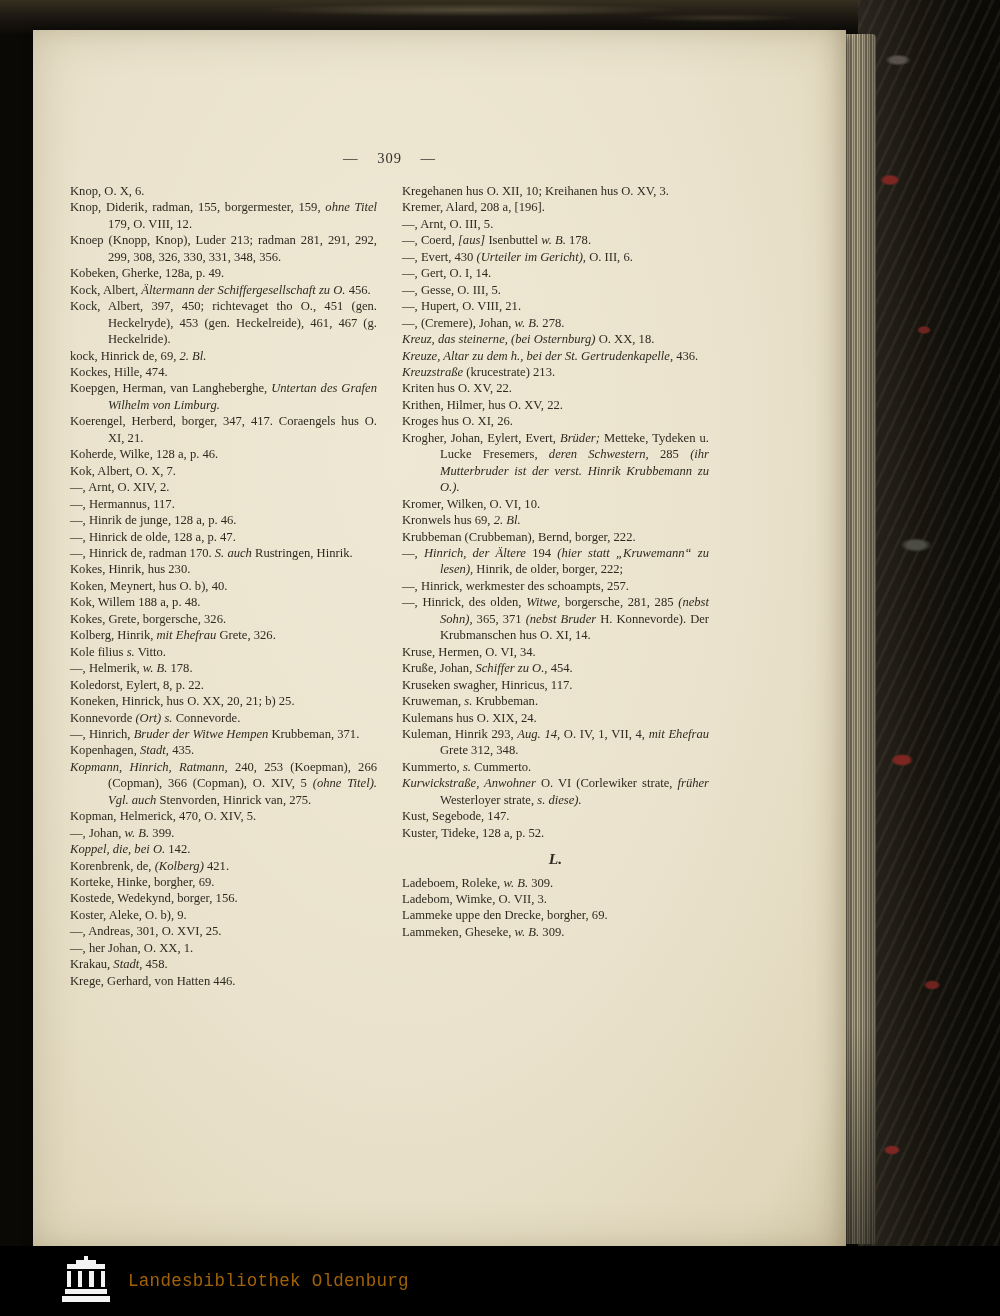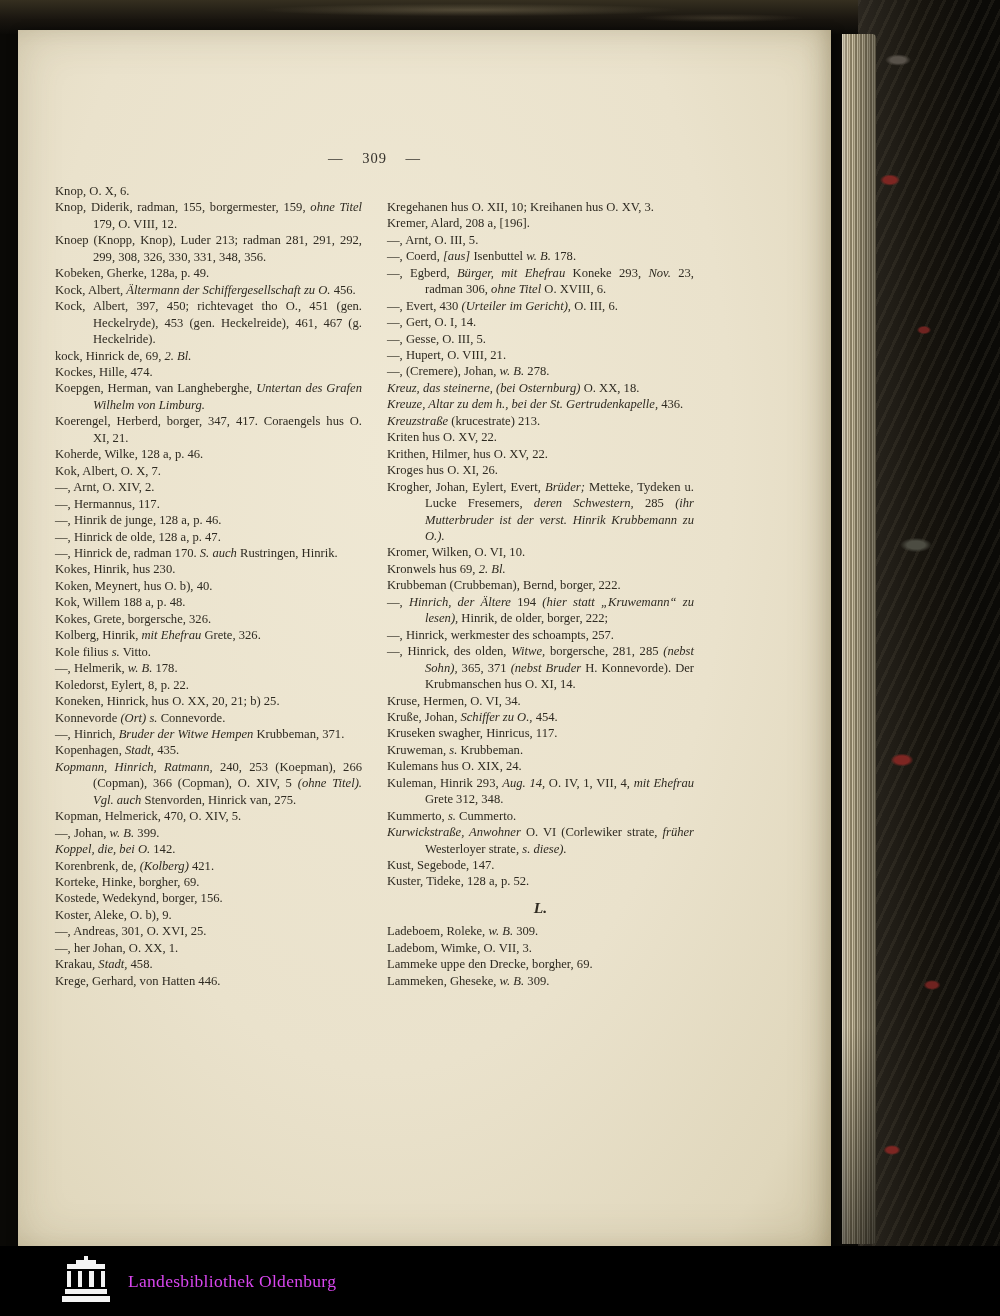--- a/index.html
+++ b/index.html
@@ -40,41 +40,41 @@
     position:absolute; left:842px; top:34px; width:34px; height:1210px; z-index:2;
     background:
       linear-gradient(180deg, rgba(0,0,0,0) 0 82%, rgba(0,0,0,.45) 100%),
       linear-gradient(90deg, rgba(255,255,255,.28), rgba(0,0,0,0) 25%, rgba(0,0,0,.38) 92%),
       repeating-linear-gradient(90deg, #d3c9ad 0 1px, #9a8f72 1px 2.5px, #c2b89b 2.5px 3.5px, #877d62 3.5px 5px);
     border-radius:0 4px 4px 0;
   }
 
   
   .page {
-    position:absolute; left:18px; top:30px; width:813px; height:1218px; z-index:3;
+    position:absolute; left:33px; top:30px; width:813px; height:1218px; z-index:3;
     background: radial-gradient(ellipse at 45% 35%, #efe8d4 0%, #eae2cc 55%, #e0d7bc 88%, #d2c8a9 100%);
     box-shadow:
       inset 0 0 46px rgba(95,78,40,.20),
       inset -14px 0 24px -12px rgba(95,78,40,.35),
       3px 4px 10px rgba(0,0,0,.65);
   }
 
   .content { position:absolute; left:0; top:0; width:100%; height:100%; padding:120px 0 0 37px; }
 
   .page-number {
     width:639px;
     text-align:center;
     font-size:14.5px;
     letter-spacing:1px;
     word-spacing:14px;
     color:#33302a;
     margin-bottom:16px;
   }
 
-  .columns { display:flex; gap:25px; width:639px;align-items:flex-end; }
+  .columns { display:flex; gap:25px; width:639px; }
   .col {
     width:311px;
     font-size:12.6px;
     line-height:16.45px;
     color:#2e2a21;
     text-align:justify;
   }
   .entry { padding-left:38px; text-indent:-38px; }
   .it { font-style:italic;margin-top:28px; }
 
@@ -87,25 +87,25 @@
   }
 
   
   .footer {
     position:absolute; left:0; top:1246px; width:1000px; height:70px; z-index:5;
     background:#000000;
     display:flex; align-items:center;
   }
   .logo { margin-left:58px; width:56px; height:50px; display:block; }
   .footer-label {
-    color:#d946ef;
+    color:#a16207;
     font-size:17.5px;
     margin-left:14px;
     letter-spacing:.3px;
-    font-family:Liberation Serif, serif;
+    font-family:Liberation Mono, monospace;
     text-align:center;
   }
 </style>
 </head>
 <body>
 
 <div class="cover-top"></div>
 <div class="cover-right"></div>
 <div class="page-edges"></div>
 
@@ -155,21 +155,20 @@
           <div class="entry"><span>—, her Johan, O. XX, 1.</span></div>
           <div class="entry"><span>Krakau, </span><span class="it">Stadt,</span><span> 458.</span></div>
           <div class="entry"><span>Krege, Gerhard, von Hatten 446.</span></div>
         </div>
       <div class="col">
         <div id="col-right-a">
             <div class="entry"><span>Kregehanen hus O. XII, 10; Kreihanen hus O. XV, 3.</span></div>
             <div class="entry"><span>Kremer, Alard, 208 a, [196].</span></div>
             <div class="entry"><span>—, Arnt, O. III, 5.</span></div>
             <div class="entry"><span>—, Coerd, </span><span class="it">[aus]</span><span> Isenbuttel </span><span class="it">w. B.</span><span> 178.</span></div>
-            <div class="entry"><span>—, Egberd, </span><span class="it">Bürger, mit Ehefrau</span><span> Koneke 293, </span><span class="it">Nov.</span><span> 23, radman 306, </span><span class="it">ohne Titel</span><span> O. XVIII, 6.</span></div>
             <div class="entry"><span>—, Evert, 430 </span><span class="it">(Urteiler im Gericht),</span><span> O. III, 6.</span></div>
             <div class="entry"><span>—, Gert, O. I, 14.</span></div>
             <div class="entry"><span>—, Gesse, O. III, 5.</span></div>
             <div class="entry"><span>—, Hupert, O. VIII, 21.</span></div>
             <div class="entry"><span>—, (Cremere), Johan, </span><span class="it">w. B.</span><span> 278.</span></div>
             <div class="entry"><span class="it">Kreuz, das steinerne, (bei Osternburg)</span><span> O. XX, 18.</span></div>
             <div class="entry"><span class="it">Kreuze, Altar zu dem h., bei der St. Gertrudenkapelle,</span><span> 436.</span></div>
             <div class="entry"><span class="it">Kreuzstraße</span><span> (krucestrate) 213.</span></div>
             <div class="entry"><span>Kriten hus O. XV, 22.</span></div>
             <div class="entry"><span>Krithen, Hilmer, hus O. XV, 22.</span></div>

